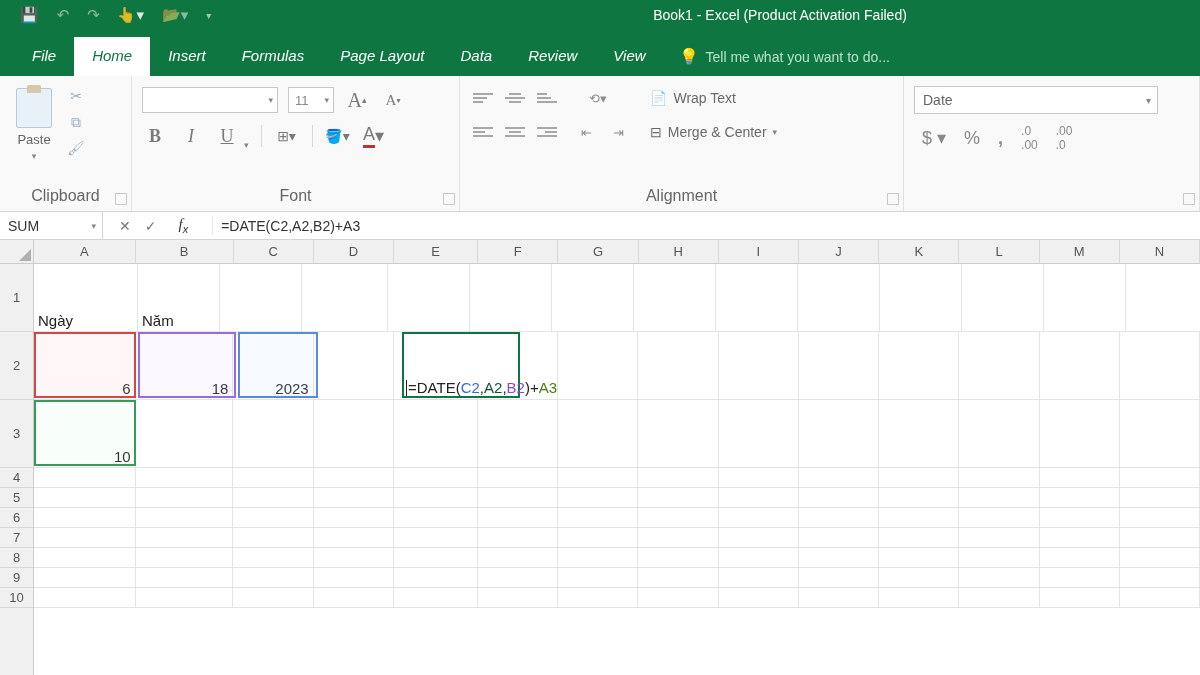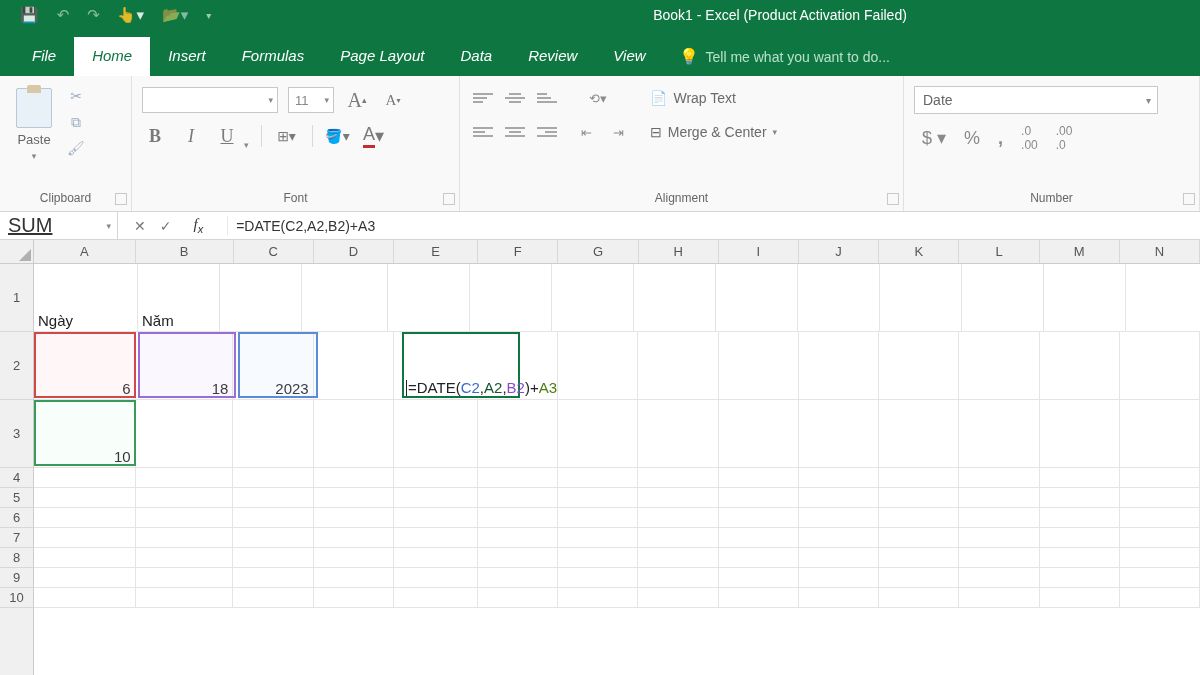--- a/index.html
+++ b/index.html
@@ -7,21 +7,21 @@
   .titlebar { height: 30px; background: #0e7641; display: flex; align-items: center; color: #fff; position: relative; }
   .qat { display: flex; align-items: center; gap: 18px; padding-left: 20px; }
   .qat .icon { opacity: .85; font-size: 15px; display:inline-block; }
   .title { position:absolute; left:50%; transform:translateX(-50%); font-size:14px; left:65%; }
   .tabs { height: 46px; background: #0e7641; display: flex; align-items: flex-end; padding-left: 14px; gap: 0; color:#fff; }
   .tab { padding: 10px 18px 12px 18px; font-size: 15px; cursor: pointer; font-style: italic; }
   .tab.active { background: #fff; color: #0e7641; }
   .tellme { display:flex; align-items:center; gap:6px; color:#b8e0ca; font-size:14px; padding-left:16px; padding-bottom:10px;}
   .ribbon { height:136px; background:#f9f9f9; border-bottom:1px solid #d4d4d4; display:flex; }
   .group { border-right:1px solid #e1e1e1; display:flex; flex-direction:column; justify-content:space-between; padding:6px 10px 2px 10px; position:relative;}
-  .group-label { text-align:center; font-size:12px; color:#666; padding:4px 0; position:relative;}
+  .group-label { text-align:center; font-size:16px; color:#666; padding:4px 0; position:relative;}
   .group-label::after { content:""; }
   .dlg-launcher { position:absolute; right:4px; bottom:6px; width:12px; height:12px; border:1px solid #999; opacity:.5; }
   .clip { width:132px; }
   .clip-body { display:flex; gap:8px; align-items:flex-start; padding-top:4px;}
   .paste-big { display:flex; flex-direction:column; align-items:center; gap:4px; padding:2px 6px; }
   .clip-icon { width:36px; height:40px; background:#e8f0f8; border:1px solid #b8c8d8; border-radius:2px; position:relative;}
   .clip-icon::before { content:""; position:absolute; top:-4px; left:10px; width:14px; height:8px; background:#d8c8a8; border-radius:2px 2px 0 0;}
   .mini-col { display:flex; flex-direction:column; gap:10px; padding-top:2px;}
   .mini-ico { width:20px; height:16px; opacity:.6; display:flex; align-items:center; justify-content:center; font-size:14px; color:#5a7a9a;}
   .font { width:328px; }
@@ -41,21 +41,21 @@
   .al-ico { width:26px; height:24px; display:flex; flex-direction:column; justify-content:center; gap:2px; padding:3px; opacity:.55;}
   .al-ico span { height:2px; background:#666; display:block;}
   .wrap-col { display:flex; flex-direction:column; gap:18px; padding-top:4px;}
   .wrap-btn { display:flex; align-items:center; gap:6px; color:#6a6a6a; font-size:14px;}
   .number { flex:1; min-width:260px;}
   .num-body { display:flex; flex-direction:column; gap:10px; padding-top:4px;}
   .num-combo { width:244px; height:28px; border:1px solid #c8c8c8; background:#fff; display:flex; align-items:center; padding:0 8px; color:#666; position:relative; font-size:14px;}
   .num-combo::after { content:"▾"; position:absolute; right:6px; font-size:10px; color:#888;}
   .num-row { display:flex; gap:18px; color:#8a8a8a; font-size:18px; padding-left:8px; align-items:center;}
   .fxbar { height:28px; border-bottom:1px solid #d4d4d4; display:flex; align-items:center; background:#fff;}
-  .namebox { width:118px; height:100%; border-right:1px solid #d4d4d4; display:flex; align-items:center; padding:0 8px; font-size:20px; position:relative;text-decoration:underline;}
+  .namebox { width:103px; height:100%; border-right:1px solid #d4d4d4; display:flex; align-items:center; padding:0 8px; font-size:14px; position:relative;}
   .namebox::after { content:"▾"; position:absolute; right:6px; font-size:9px; color:#888;}
   .fx-btns { display:flex; align-items:center; gap:14px; padding:0 16px; border-right:1px solid #e8e8e8;}
   .fx-btn { color:#777; font-size:14px;}
   .fx-label { font-style:italic; font-family:"Times New Roman"; font-size:15px; padding:0 8px;}
   .fx-input { flex:1; padding:0 8px; font-size:14px;}
   .sheet { display:flex; height: calc(675px - 30px - 46px - 136px - 28px);}
   .rowhdrs { width:34px; background:#f0f0f0; border-right:1px solid #ccc; display:flex; flex-direction:column;}
   .corner { height:24px; border-bottom:1px solid #ccc; background:#f0f0f0; position:relative;}
   .corner::after { content:""; position:absolute; right:2px; bottom:2px; border:6px solid transparent; border-right-color:#b0b0b0; border-bottom-color:#b0b0b0;}
   .rh { border-bottom:1px solid #d8d8d8; display:flex; align-items:center; justify-content:center; font-size:13px; color:#555; background:#f0f0f0;}
@@ -216,21 +216,20 @@
     <div class="num-body">
       <div class="num-combo">Date</div>
       <div class="num-row">
         <span>$ ▾</span>
         <span>%</span>
         <span style="font-weight:bold">,</span>
         <span style="font-size:12px">.0<br>.00</span>
         <span style="font-size:12px">.00<br>.0</span>
       </div>
     </div>
-    <div class="group-label">Number</div>
     <div class="dlg-launcher"></div>
   </div>
 </div>
 
 <div class="fxbar">
   <div class="namebox">SUM</div>
   <div class="fx-btns">
     <span class="fx-btn">✕</span>
     <span class="fx-btn">✓</span>
     <span class="fx-label">f<span style="font-size:11px;vertical-align:sub">x</span></span>

